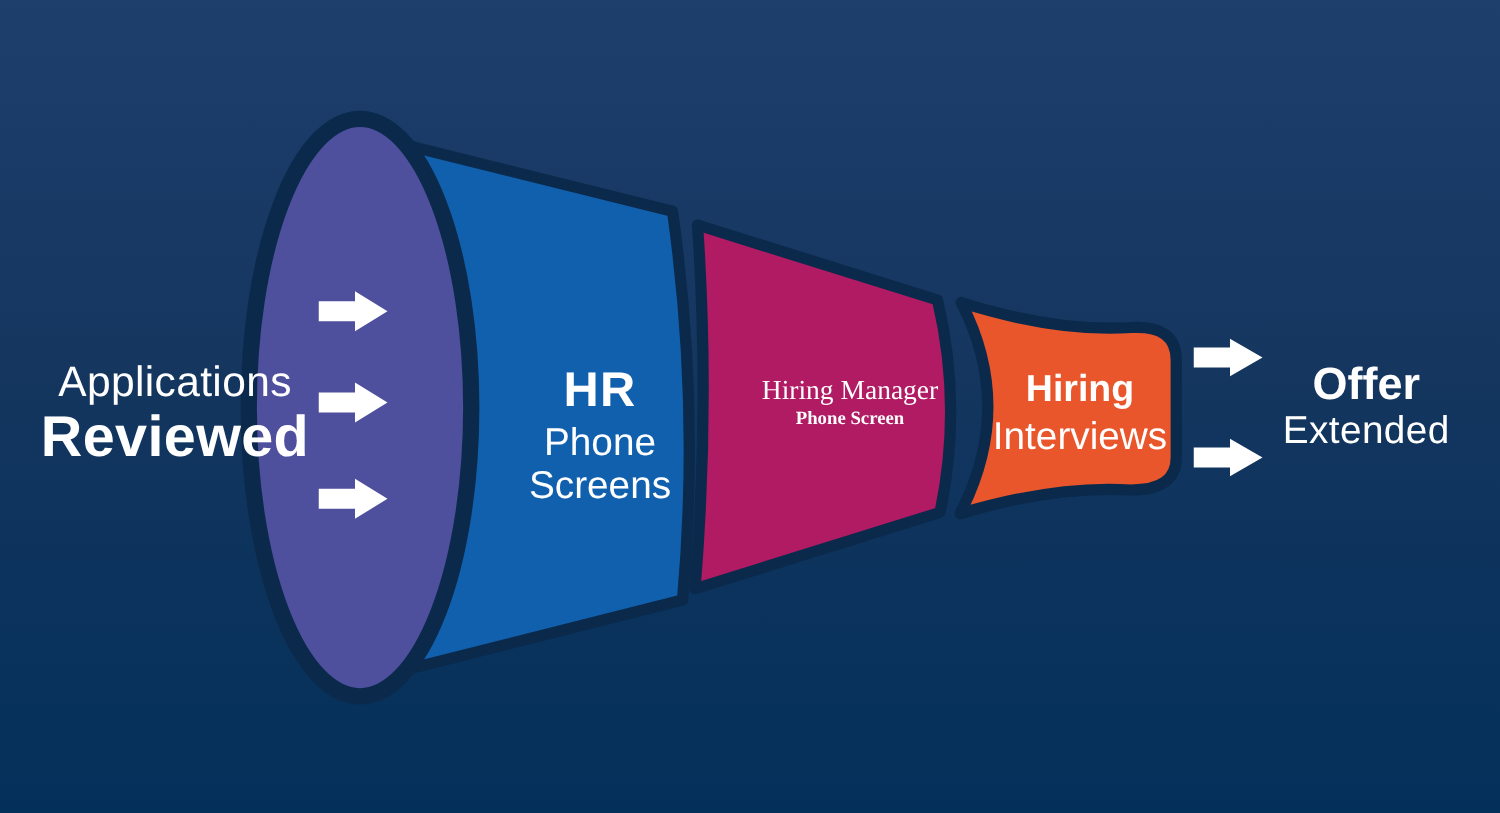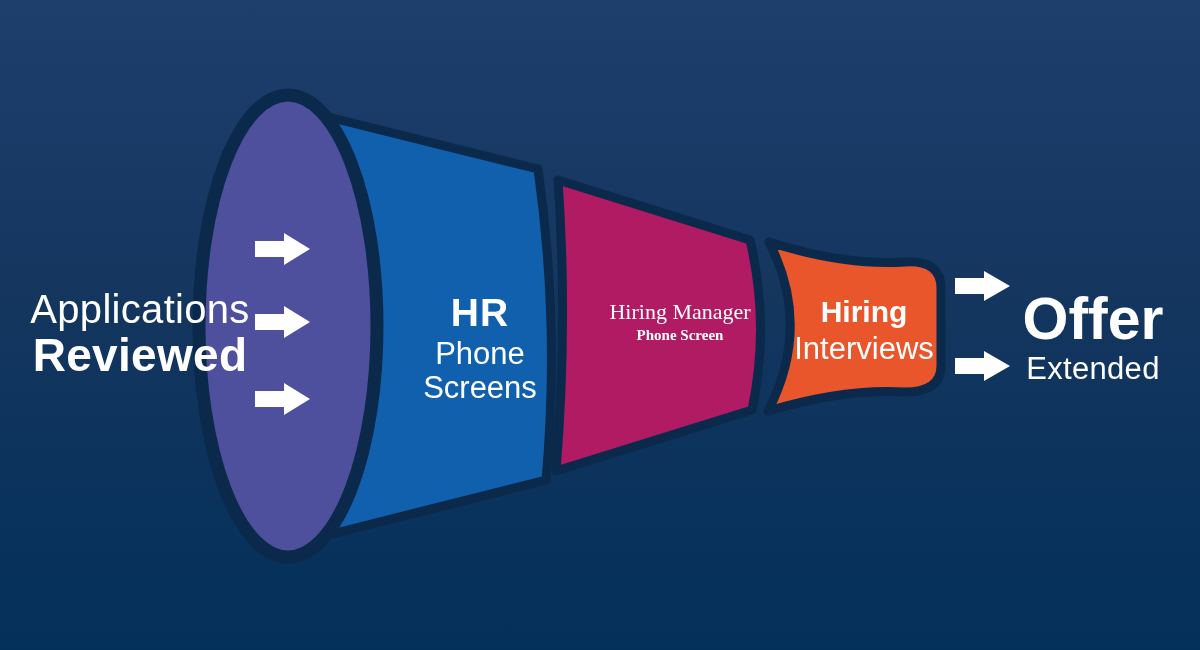--- a/index.html
+++ b/index.html
@@ -28,25 +28,25 @@
     position: absolute;
     text-align: center;
     color: #ffffff;
     line-height: 1.08;
     user-select: none;
   }
   .lt { font-weight: 400; }   
   .bd { font-weight: 700; }   
 
   .left-label  { left: 18px;  top: 288px; width: 244px; }
-  .left-label .lt { font-size: 40px; letter-spacing: 0.3px; }
+  .left-label .lt { font-size: 34px; letter-spacing: 0.3px; }
   .left-label .bd { font-size: 46px; letter-spacing: 0.3px; }
 
   .right-label { left: 1013px; top: 288px; width: 160px; }
-  .right-label .bd { font-size: 59px; }
+  .right-label .bd { font-size: 36px; }
   .right-label .lt { font-size: 31px; letter-spacing: 0.3px; }
 
   .stage-label-hr { left: 390px; top: 292px; width: 180px; }
   .stage-label-hr .bd { font-size: 39px; letter-spacing: 1px; }
   .stage-label-hr .lt { font-size: 31px; margin-top: 3px; }
 
   .stage-label-hm { left: 590px; top: 300px; width: 180px; font-family: Liberation Serif, serif; }
   .stage-label-hm .lt { font-size: 22px; }
   .stage-label-hm .bd { font-size: 15px; margin-top: 3px; }
 

